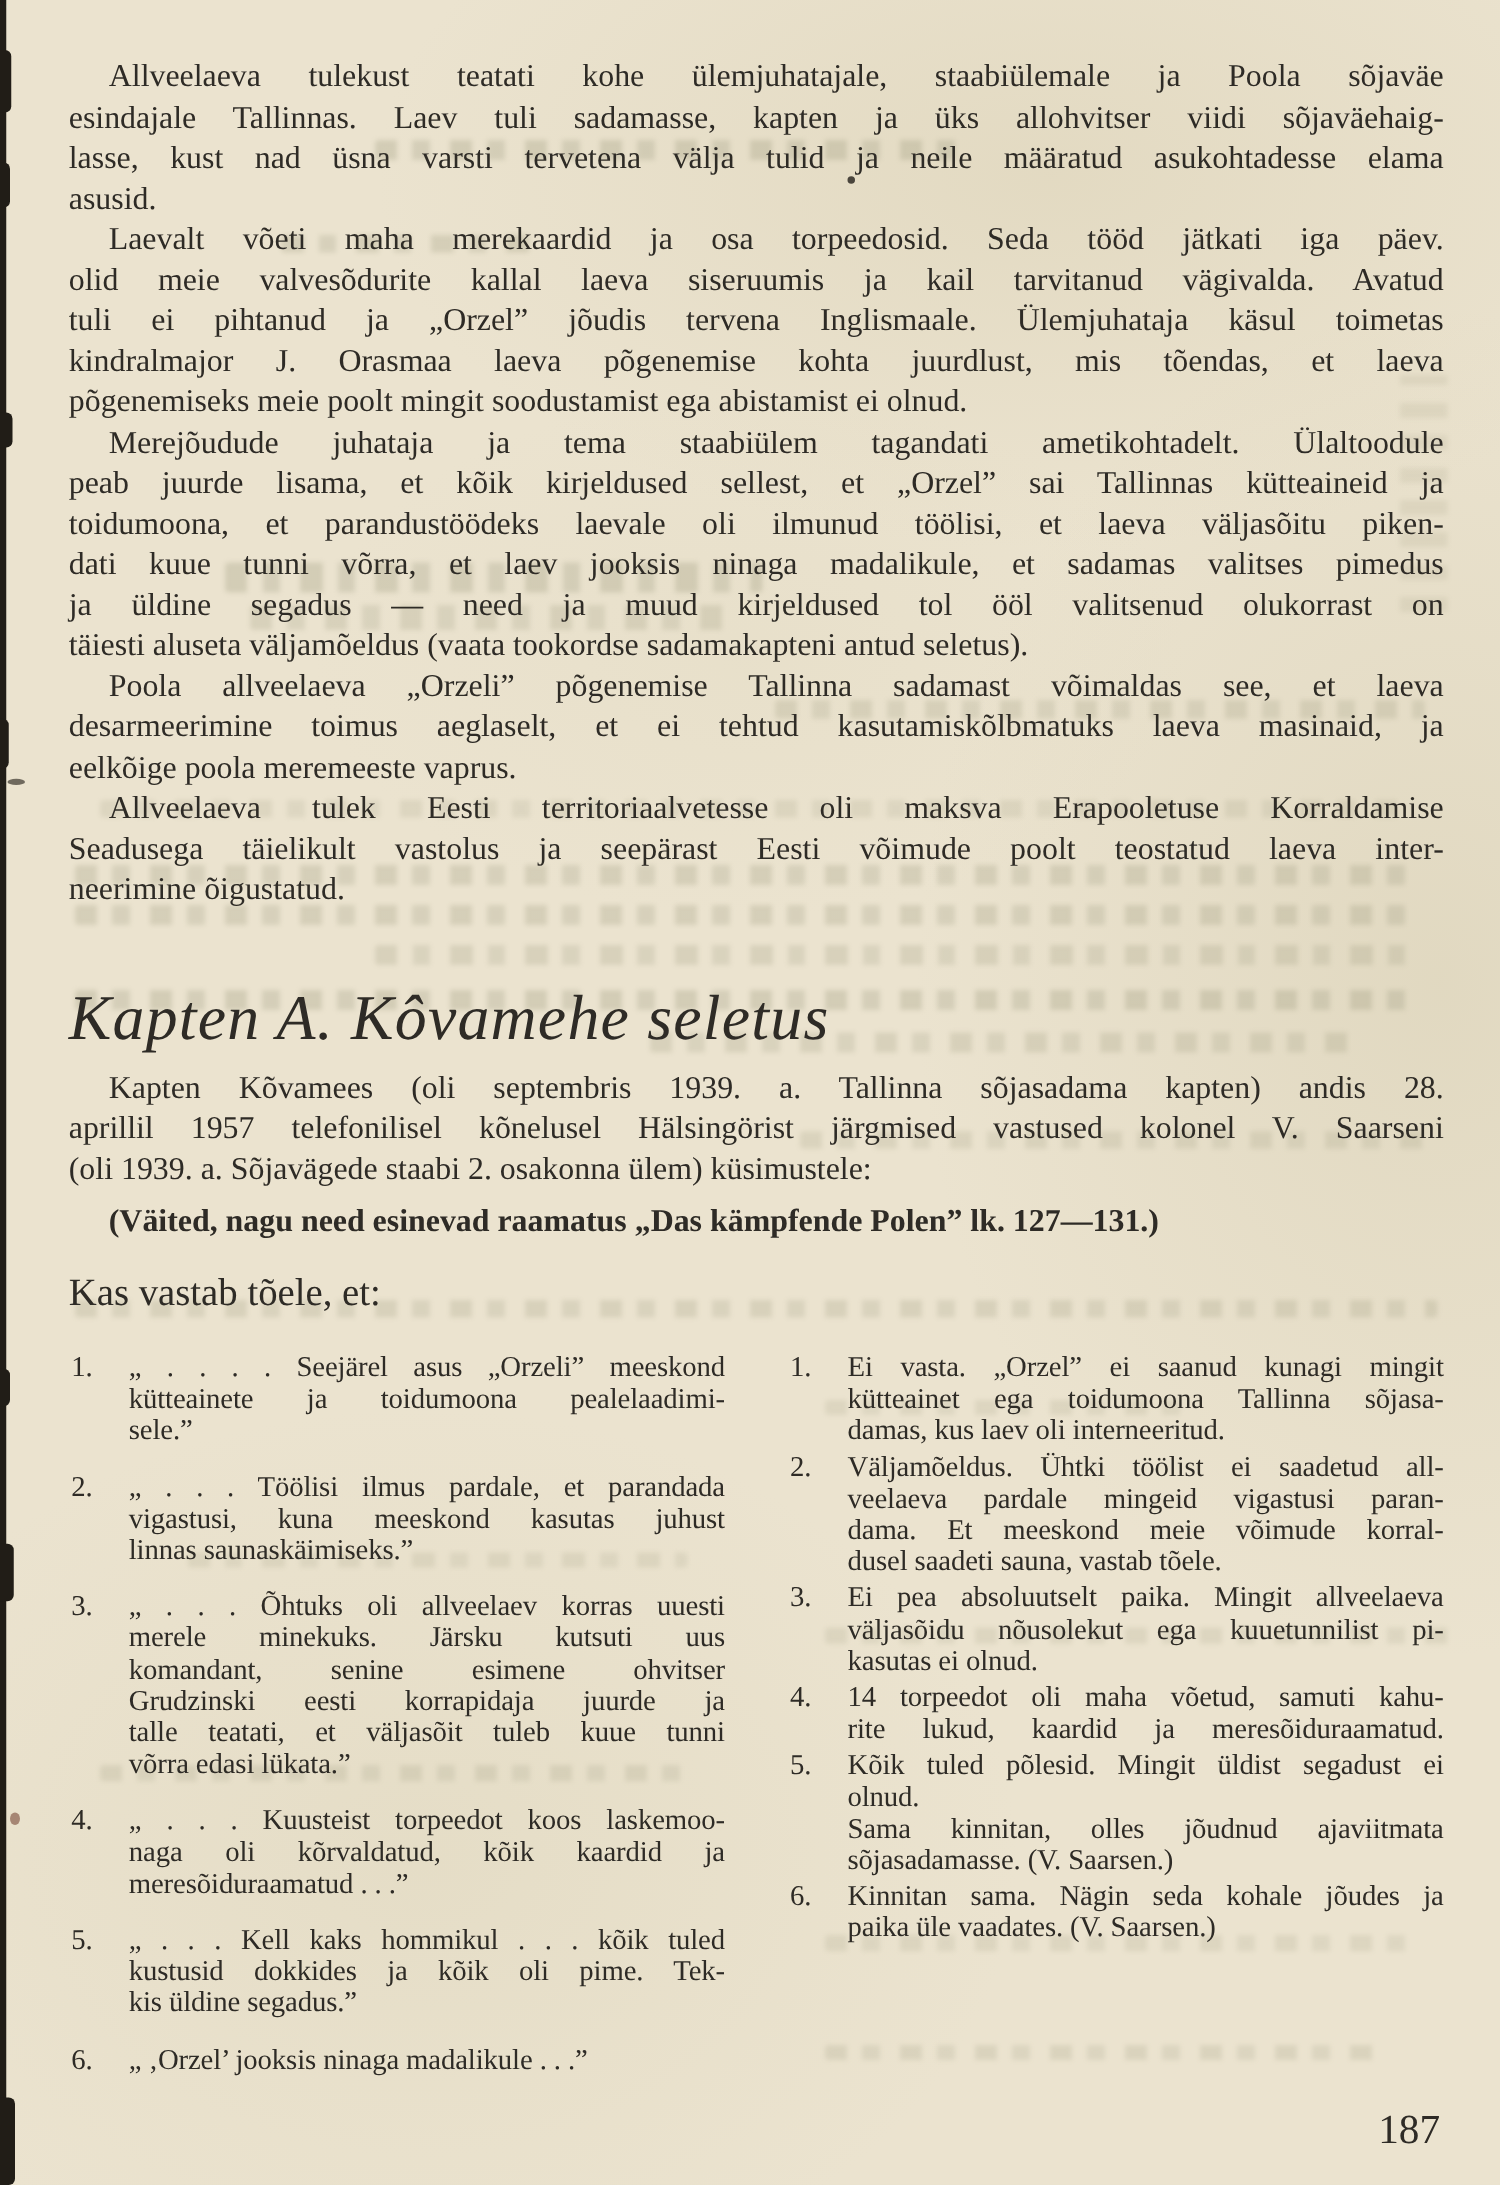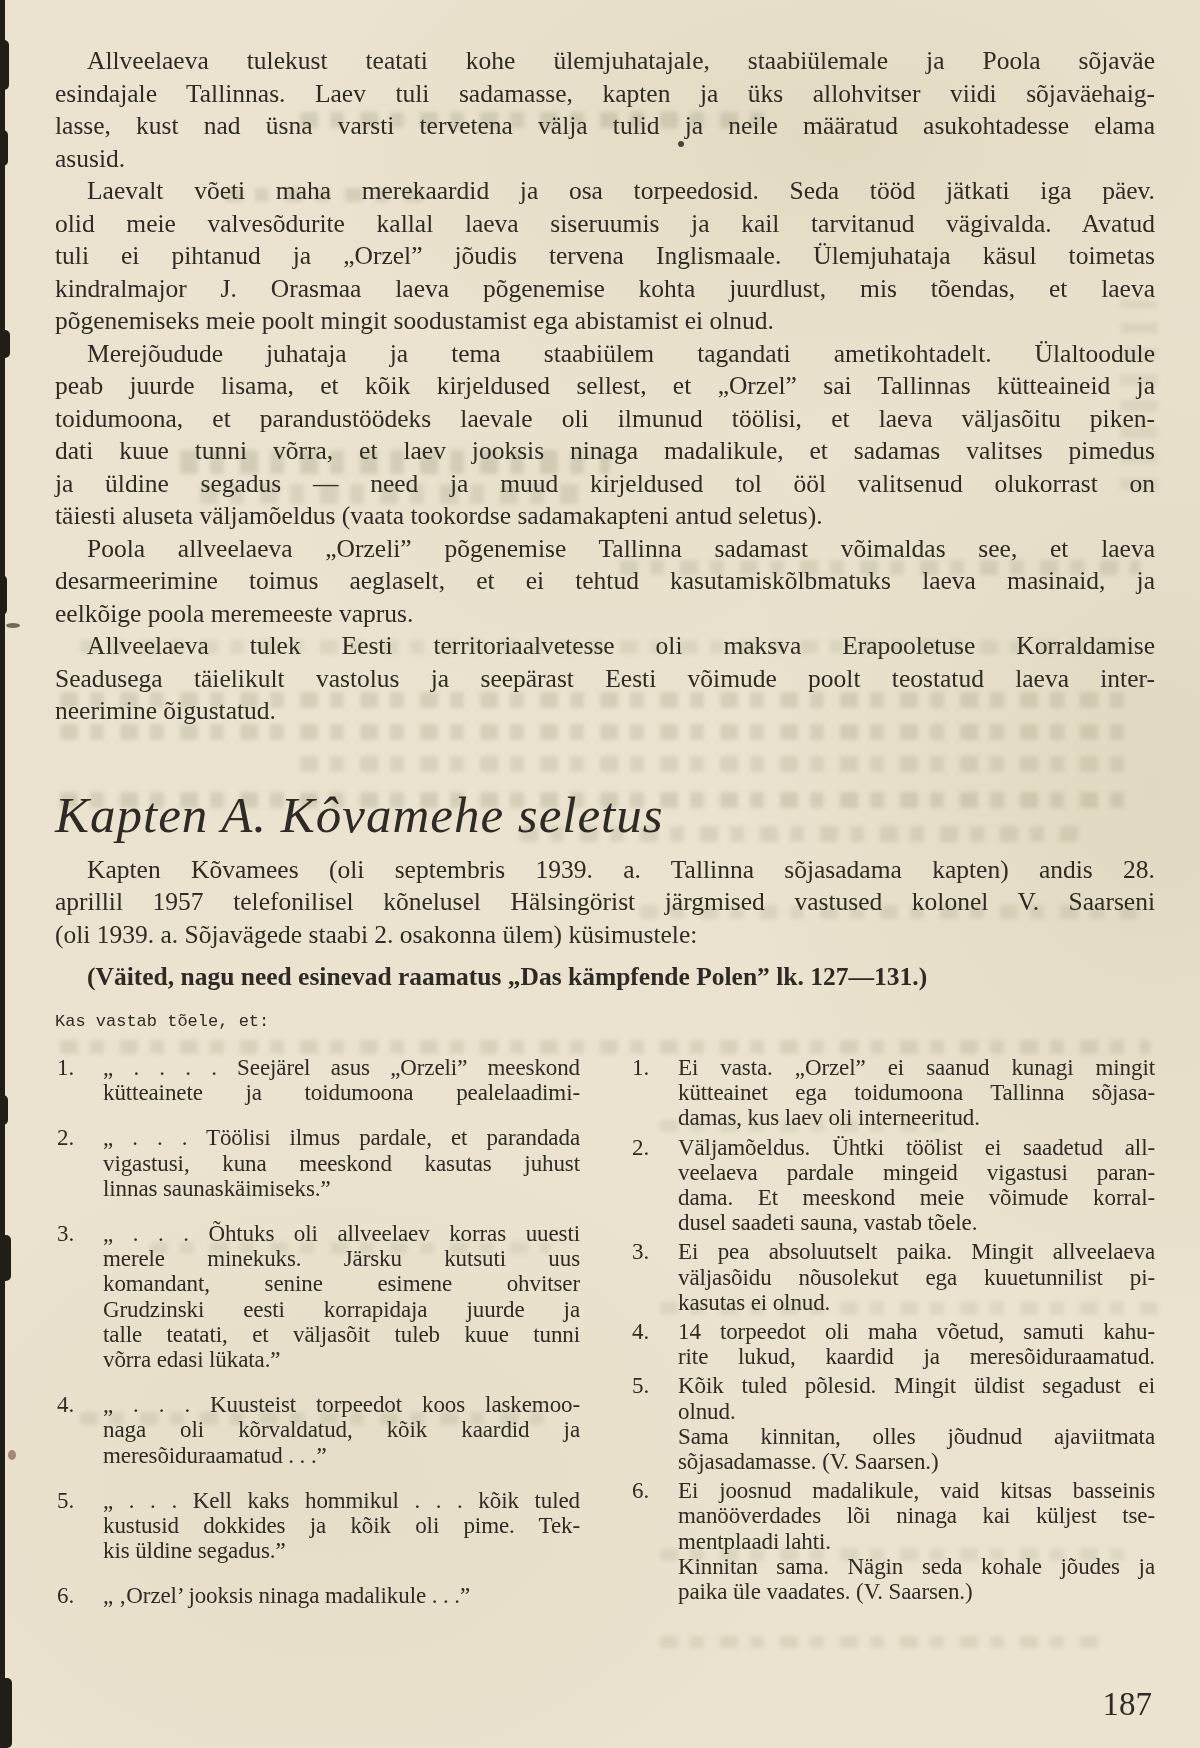--- a/index.html
+++ b/index.html
@@ -42,21 +42,21 @@
   .line { text-align:justify; text-align-last:justify; }
   .line.last { text-align-last:left; }
   .para.indent .line.first { text-indent:32px; }
 
   .section-heading {
     font-style:italic; font-weight:normal;
     font-size:51px; line-height:50px; letter-spacing:1px;
     margin:62px 0 14px 0;
   }
   .intro .para + .para { margin-top:10px;font-weight:bold; }
-  .question-intro { font-size:17px; line-height:32.5px; margin-top:12px;font-family:Liberation Mono, monospace; }
+  .question-intro { font-size:31px; line-height:32.5px; margin-top:24px; }
 
   .columns { display:flex; gap:50px; margin-top:10px; font-size:23px; line-height:25.2px; letter-spacing:-0.1px; }
   .col { width:530px; }
   .col ol { list-style:none; margin:0; padding:0; }
   .col li { position:relative; padding-left:48px; }
   .col-left  li { margin-bottom:20px; }
   .col-right li { margin-bottom:4px; }
   .num { position:absolute; left:2px; top:0; }
 
   .page-number { position:absolute; right:48px; top:1686px; font-size:33px; }
@@ -152,20 +152,21 @@
     <p class="question-intro">Kas vastab tõele, et:</p>
 
     <div class="columns">
       <div class="col col-left">
         <ol id="claims-list">
             <li>
               <span class="num">1.</span>
               <div class="item-para">
                 <div class="line">„ . . . . Seejärel asus „Orzeli” meeskond</div>
                 <div class="line">kütteainete ja toidumoona pealelaadimi-</div>
+                <div class="line last">sele.”</div>
               </div>
             </li>
             <li>
               <span class="num">2.</span>
               <div class="item-para">
                 <div class="line">„ . . . Töölisi ilmus pardale, et parandada</div>
                 <div class="line">vigastusi, kuna meeskond kasutas juhust</div>
                 <div class="line last">linnas saunaskäimiseks.”</div>
               </div>
             </li>
@@ -245,25 +246,20 @@
                 <div class="line last">olnud.</div>
               </div>
               <div class="item-para">
                 <div class="line">Sama kinnitan, olles jõudnud ajaviitmata</div>
                 <div class="line last">sõjasadamasse. (V. Saarsen.)</div>
               </div>
             </li>
             <li>
               <span class="num">6.</span>
               <div class="item-para">
-                <div class="line">Ei joosnud madalikule, vaid kitsas basseinis</div>
-                <div class="line">manööverdades lõi ninaga kai küljest tse-</div>
-                <div class="line last">mentplaadi lahti.</div>
-              </div>
-              <div class="item-para">
                 <div class="line">Kinnitan sama. Nägin seda kohale jõudes ja</div>
                 <div class="line last">paika üle vaadates. (V. Saarsen.)</div>
               </div>
             </li>
           </ol>
       </div>
     </div>
   </main>
 
   <div class="page-number">187</div>

